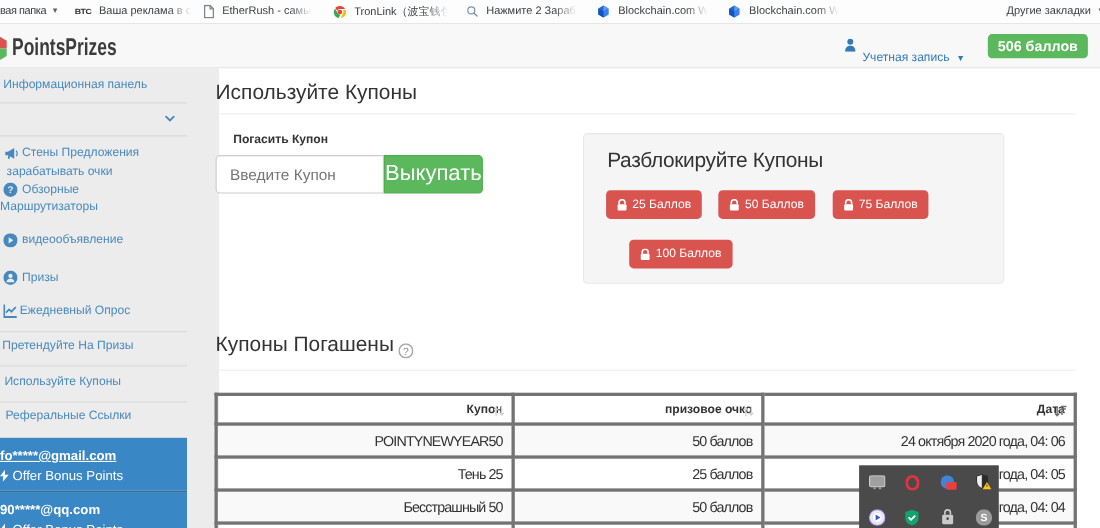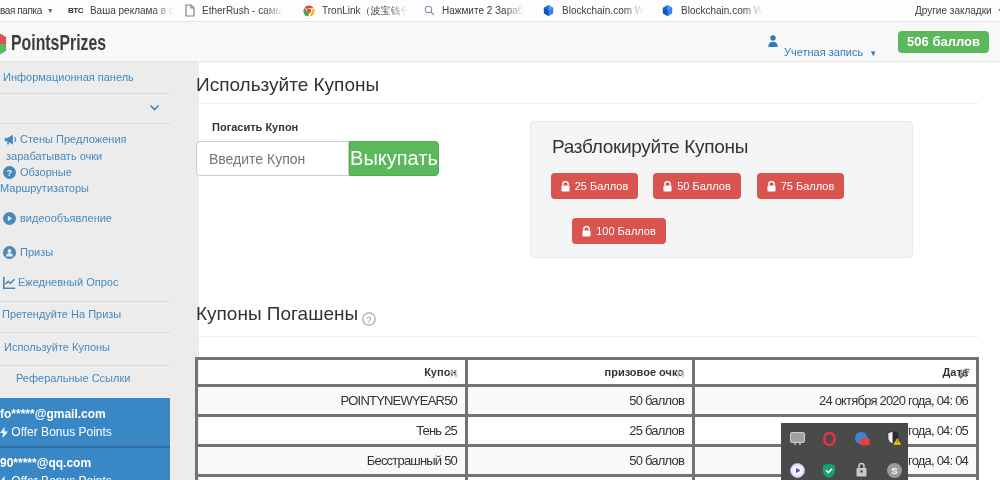--- a/index.html
+++ b/index.html
@@ -142,24 +142,24 @@
       </svg>
     <div class="slink" style="left:18px; top:214px;">Ежедневный Опрос</div>
     <div class="sline" style="top:238.5px;"></div>
 
     <div class="slink" style="left:2px; top:246px;">Претендуйте На Призы</div>
     <div class="sline" style="top:270px;"></div>
 
     <div class="slink" style="left:4px; top:279px;">Используйте Купоны</div>
     <div class="sline" style="top:302.5px;"></div>
 
-    <div class="slink" style="left:16px; top:310px;">Реферальные Ссылки</div>
+    <div class="slink" style="left:5px; top:310px;">Реферальные Ссылки</div>
 
     <div class="abs" style="left:0; top:336px; width:170px; height:48px; background:#3a87c5; color:#fff;">
-      <div class="abs" style="left:0; top:9px; font-size:12px; font-weight:bold;">fo*****@gmail.com</div>
+      <div class="abs" style="left:0; top:9px; font-size:12px; font-weight:bold;text-decoration:underline;">fo*****@gmail.com</div>
       <div class="abs" style="left:0; top:27px; font-size:12px;"><svg width="8" height="11" viewBox="0 0 8 11" style="vertical-align:-2px;">
             <path d="M4.5 0L0 6h3L2.5 11L8 4.5H4.5z" fill="#fff"></path>
           </svg> Offer Bonus Points</div>
     </div>
     <div class="abs" style="left:0; top:384px; width:170px; height:2px; background:#2f6da3;"></div>
     <div class="abs" style="left:0; top:386px; width:170px; height:32px; background:#3a87c5; color:#fff;">
       <div class="abs" style="left:0; top:8px; font-size:12px; font-weight:bold;">90*****@qq.com</div>
       <div class="abs" style="left:0; top:26px; font-size:12px;"><svg width="8" height="11" viewBox="0 0 8 11" style="vertical-align:-2px;">
             <path d="M4.5 0L0 6h3L2.5 11L8 4.5H4.5z" fill="#fff"></path>
           </svg> Offer Bonus Points</div>

